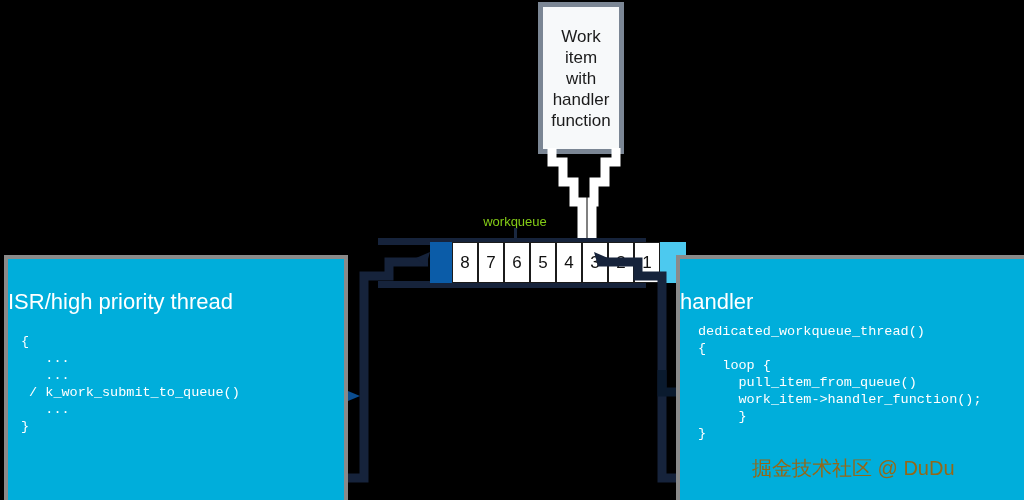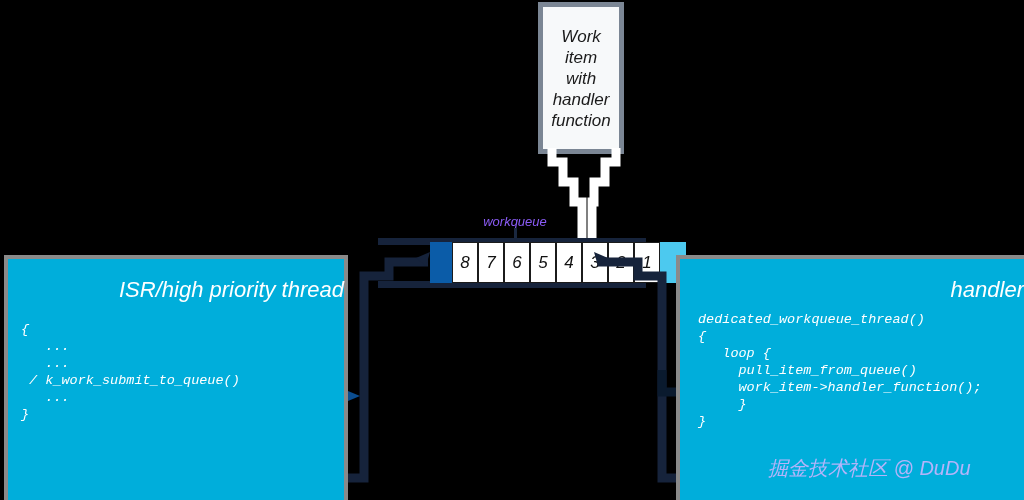--- a/index.html
+++ b/index.html
@@ -9,21 +9,20 @@
   }
   body {
     font-family: "Liberation Sans", sans-serif;
   }
   #canvas {
     position: relative;
     width: 1024px;
     height: 500px;
     background: #000000;
     overflow: hidden;
-    font-style: italic;
   }
 
   
   .workitem-box {
     position: absolute;
     left: 538px;
     top: 2px;
     width: 86px;
     height: 152px;
     background: #f7f9fa;
@@ -105,21 +104,21 @@
     width: 26px;
     border-color: #4cc9ef;
   }
 
   .queue-label {
     position: absolute;
     left: 455px;
     top: 214px;
     width: 120px;
     text-align: center;
-    color: #8b5cf6;
+    color: #84cc16;
     font-size: 13px;
     font-family: "Liberation Sans", sans-serif;
     letter-spacing: 0px;
   }
   .queue-label-stem {
     position: absolute;
     left: 514px;
     top: 228px;
     width: 3px;
     height: 12px;
@@ -143,46 +142,46 @@
   }
   .panel-right {
     left: 676px;
     top: 255px;
     width: 348px;
     height: 245px;
     border-left: 4px solid #8a8a8a;
     border-top: 4px solid #8a8a8a;
   }
   .panel-title {
-    text-align: right;
+    text-align: left;
     color: #ffffff;
     font-size: 22px;
     font-family: "Liberation Sans", sans-serif;
-    margin-top: 18px;
+    margin-top: 30px;
     font-weight: normal;
   }
   .panel-code {
     color: #ffffff;
     font-family: "Liberation Mono", monospace;
     font-size: 13.5px;
     line-height: 17px;
     white-space: pre;
     margin-top: 18px;
     margin-left: 13px;
   }
   .panel-right .panel-code {
     margin-top: 8px;
     margin-left: 18px;
   }
 
   .watermark {
     position: absolute;
-    left: 768px;
+    left: 752px;
     top: 455px;
-    color: #c4b5fd;
+    color: #a16207;
     font-size: 20px;
     font-family: "Liberation Sans", sans-serif;
     opacity: 0.92;
     white-space: nowrap;
   }
 
   
   .route-svg {
     position: absolute;
     left: 0;

